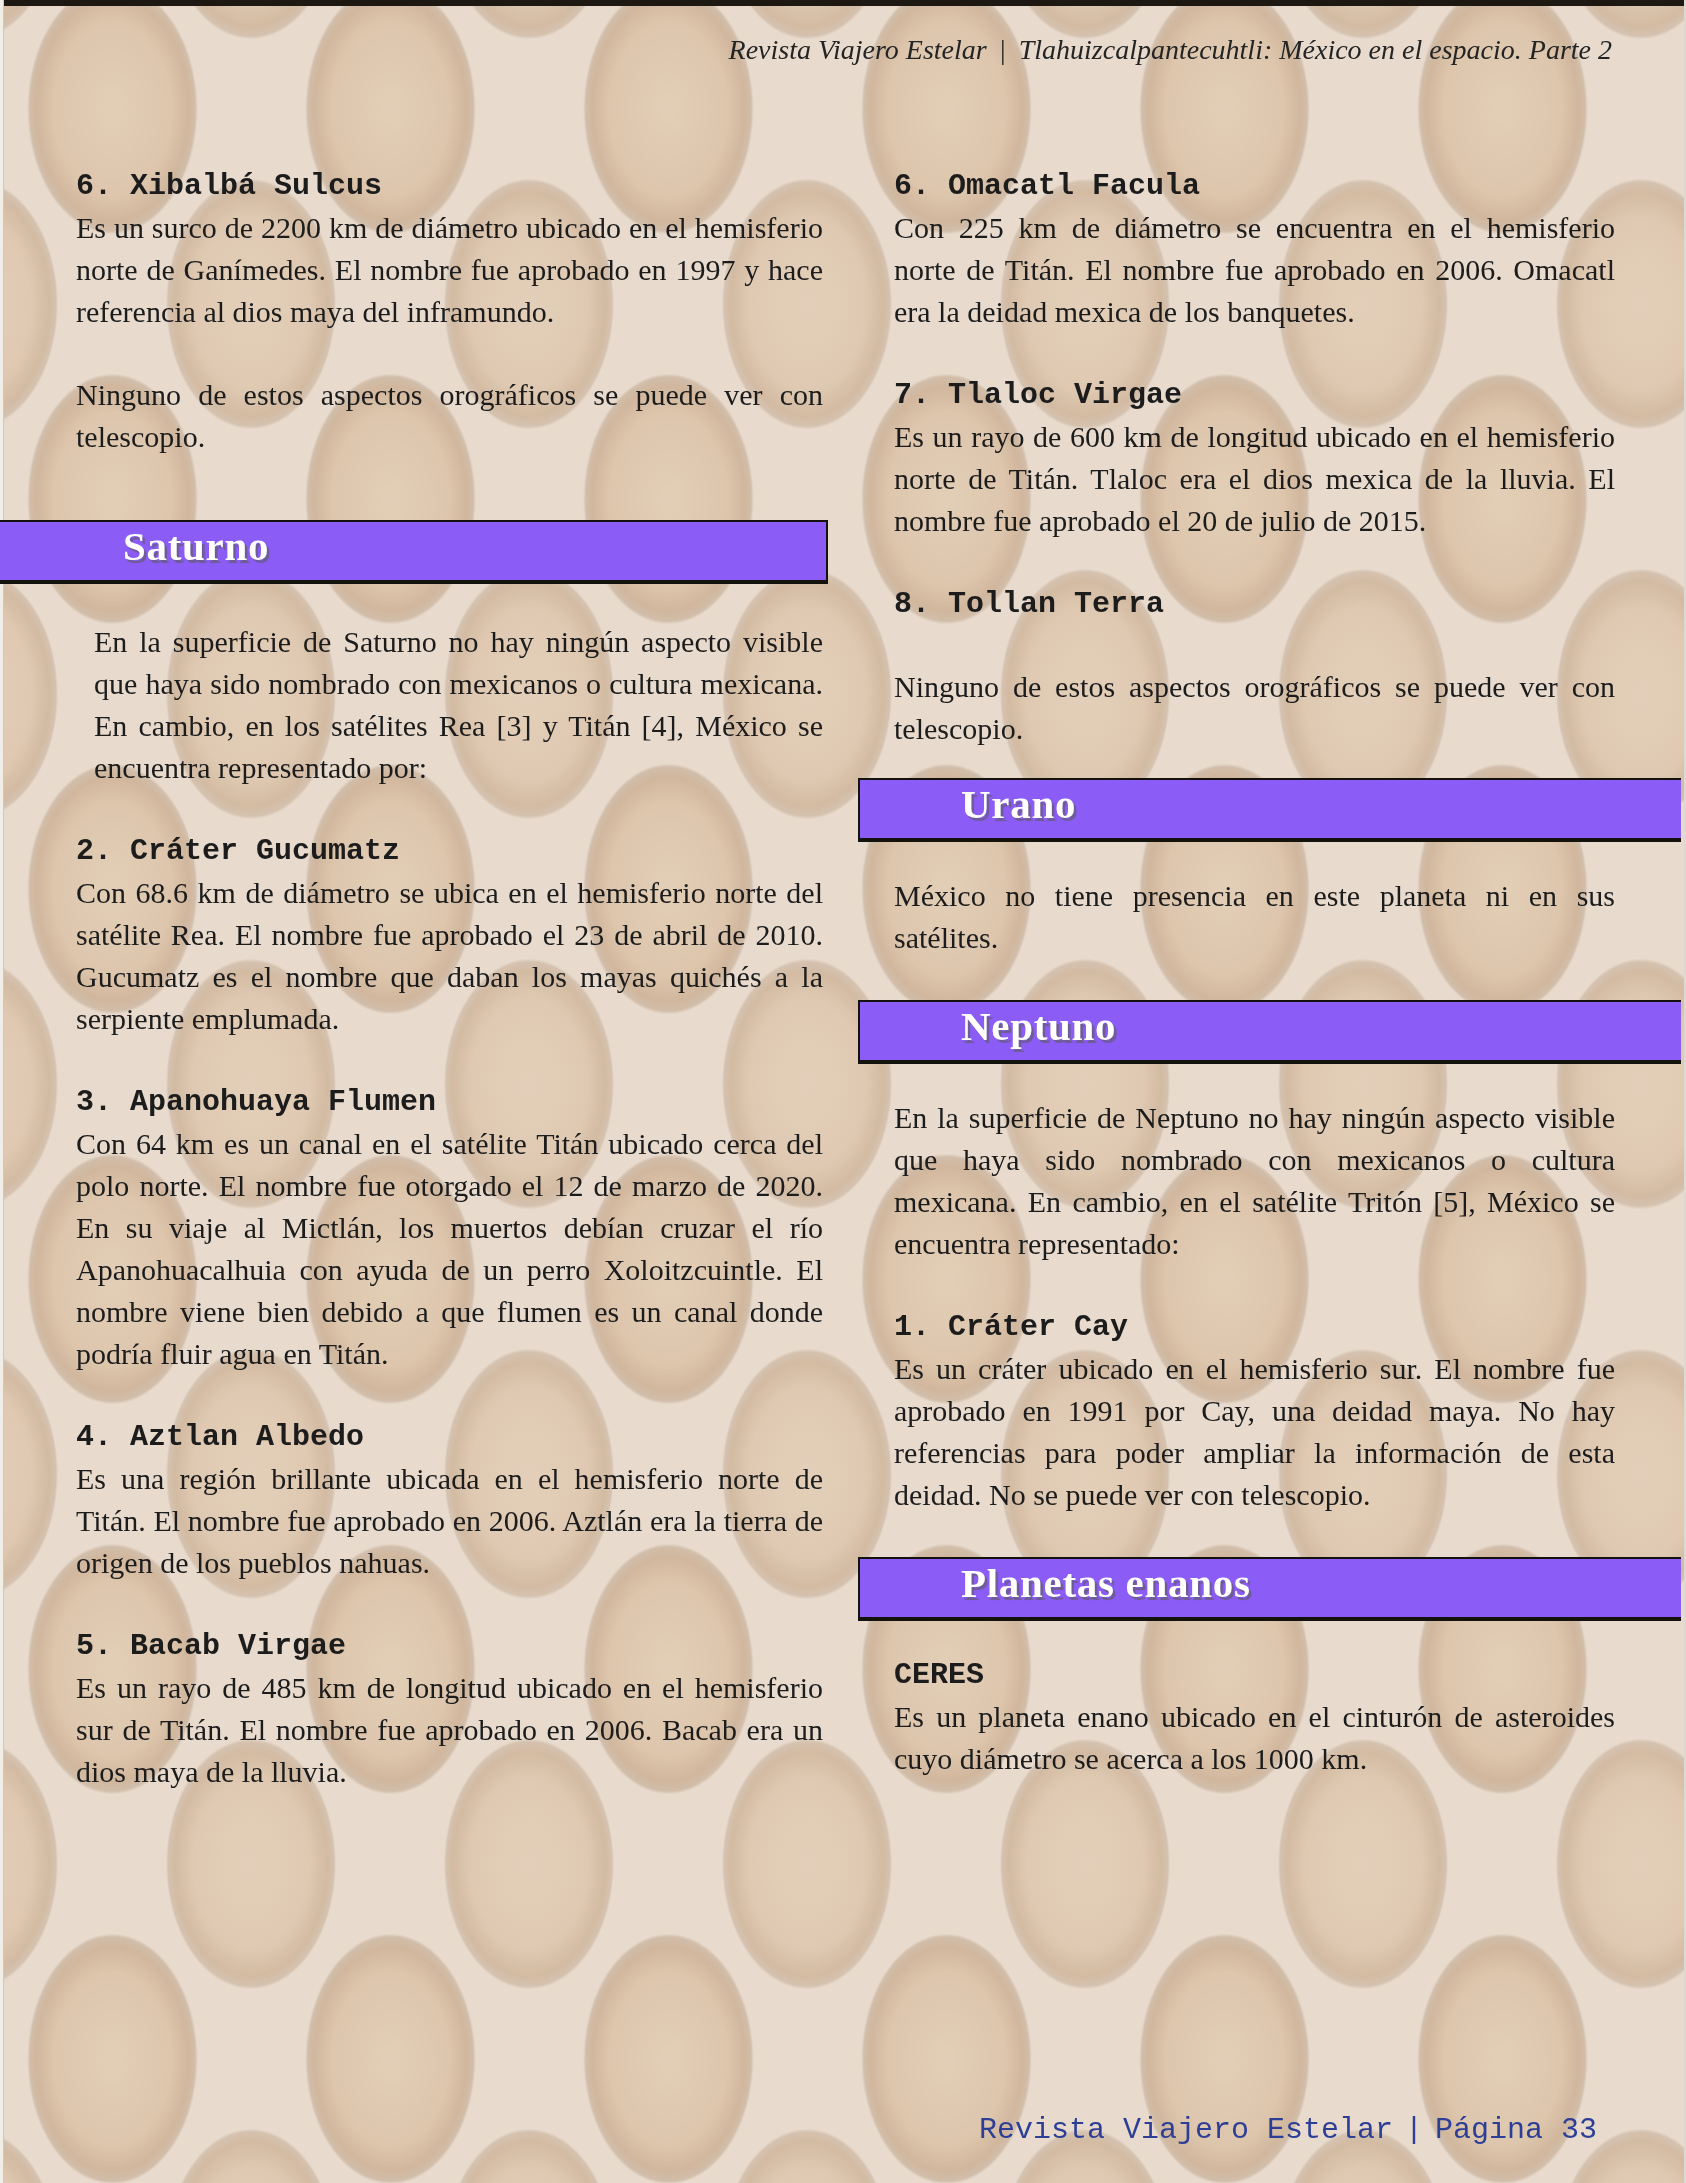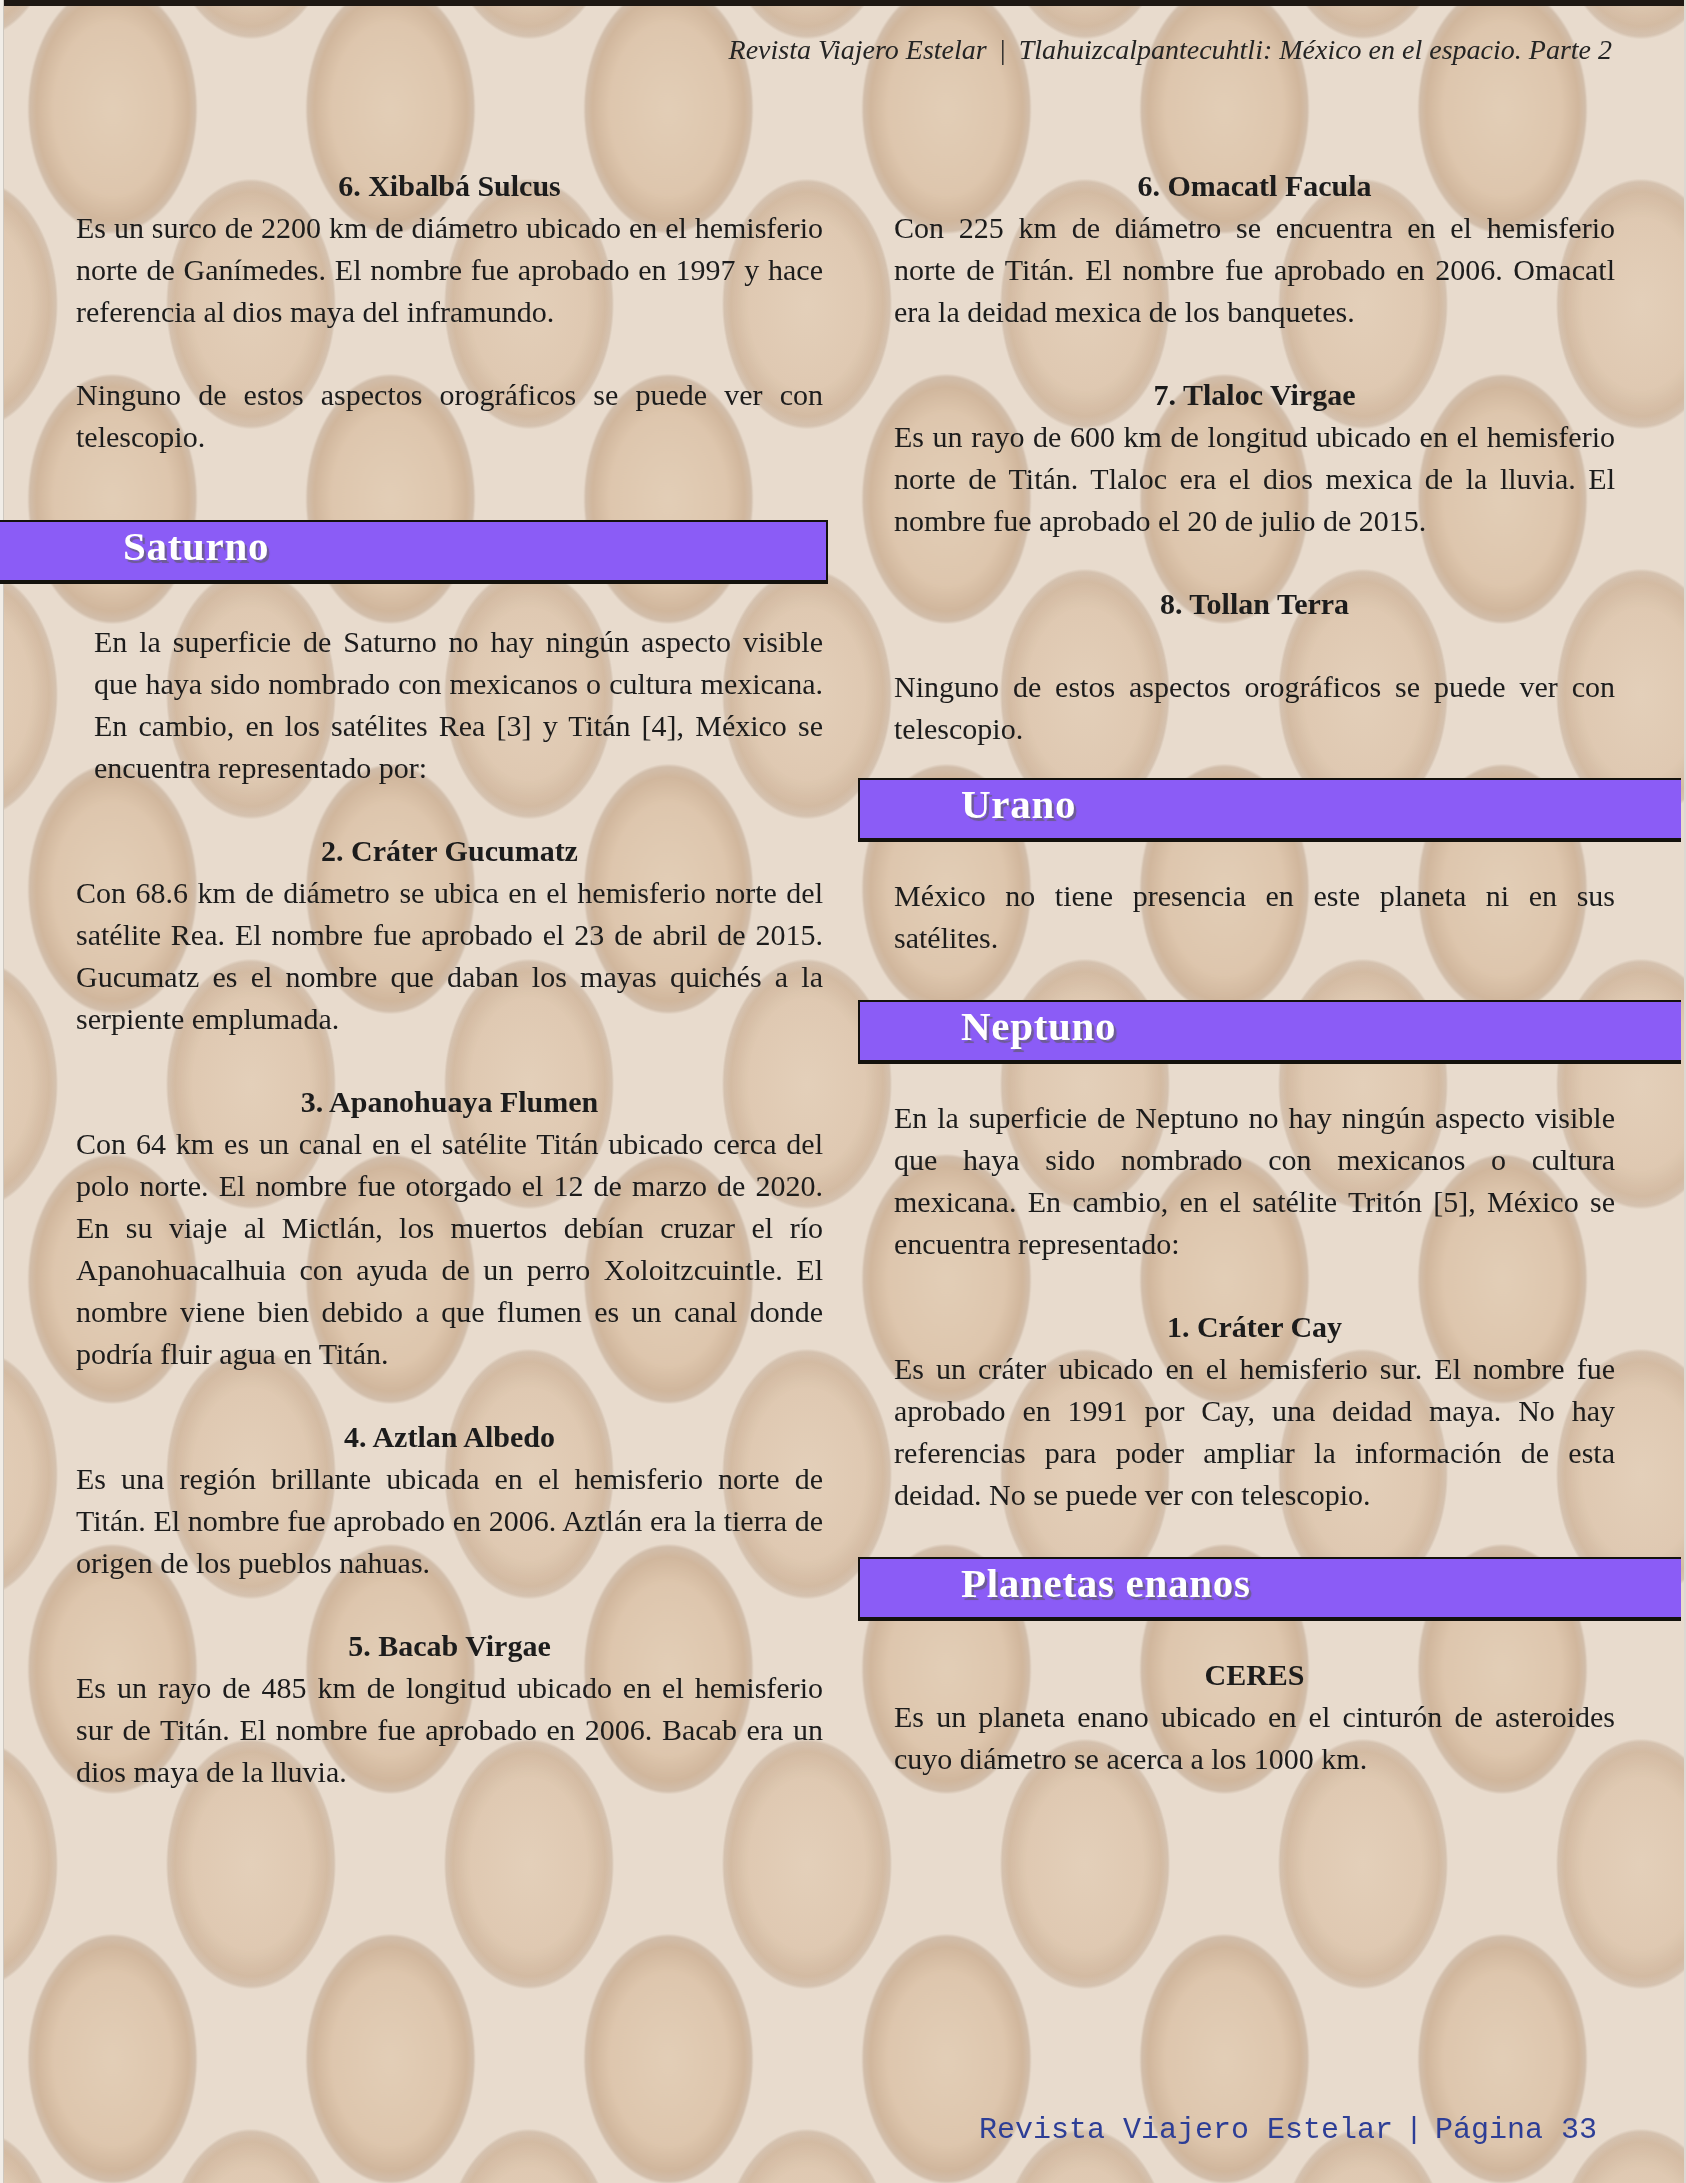--- a/index.html
+++ b/index.html
@@ -59,21 +59,21 @@
   }
   .col-left  { left: 76px;  width: 747px; }
   .col-right { left: 894px; width: 721px; }
   p {
     margin: 0;
     font-size: 30px;
     line-height: 42px;
     text-align: justify;
     hyphens: none;
   }
-  p.h { font-weight: bold; text-align: center; }
+  p.h { font-weight: bold; text-align: left; font-family: Liberation Mono, monospace; }
   .entry { margin-bottom: 41px; }
   .note { margin-bottom: 0; margin-top: 8px; }
   .indent { padding-left: 18px; }
   .bar {
     box-sizing: border-box;
     height: 64px;
     background: #8b5cf6;
     border: 2.6px solid #14120d;
     border-bottom-width: 4px;
     display: flex;
@@ -134,21 +134,21 @@
       <span class="bar-title">Saturno</span>
     </div>
 
     <div class="entry">
       <p class="indent">En la superficie de Saturno no hay ningún aspecto visible que haya sido nombrado con mexicanos o cultura mexicana. En cambio, en los satélites Rea [3] y Titán [4], México se encuentra representado por:</p>
     </div>
 
 
     <div class="entry">
       <p class="h">2. Cráter Gucumatz</p>
-      <p>Con 68.6 km de diámetro se ubica en el hemisferio norte del satélite Rea. El nombre fue aprobado el 23 de abril de 2015. Gucumatz es el nombre que daban los mayas quichés a la serpiente emplumada.</p>
+      <p>Con 68.6 km de diámetro se ubica en el hemisferio norte del satélite Rea. El nombre fue aprobado el 23 de abril de 2010. Gucumatz es el nombre que daban los mayas quichés a la serpiente emplumada.</p>
     </div>
 
     <div class="entry">
       <p class="h">3. Apanohuaya Flumen</p>
       <p>Con 64 km es un canal en el satélite Titán ubicado cerca del polo norte. El nombre fue otorgado el 12 de marzo de 2020. En su viaje al Mictlán, los muertos debían cruzar el río Apanohuacalhuia con ayuda de un perro Xoloitzcuintle. El nombre viene bien debido a que flumen es un canal donde podría fluir agua en Titán.</p>
     </div>
 
     <div class="entry">
       <p class="h">4. Aztlan Albedo</p>
       <p>Es una región brillante ubicada en el hemisferio norte de Titán. El nombre fue aprobado en 2006. Aztlán era la tierra de origen de los pueblos nahuas.</p>

